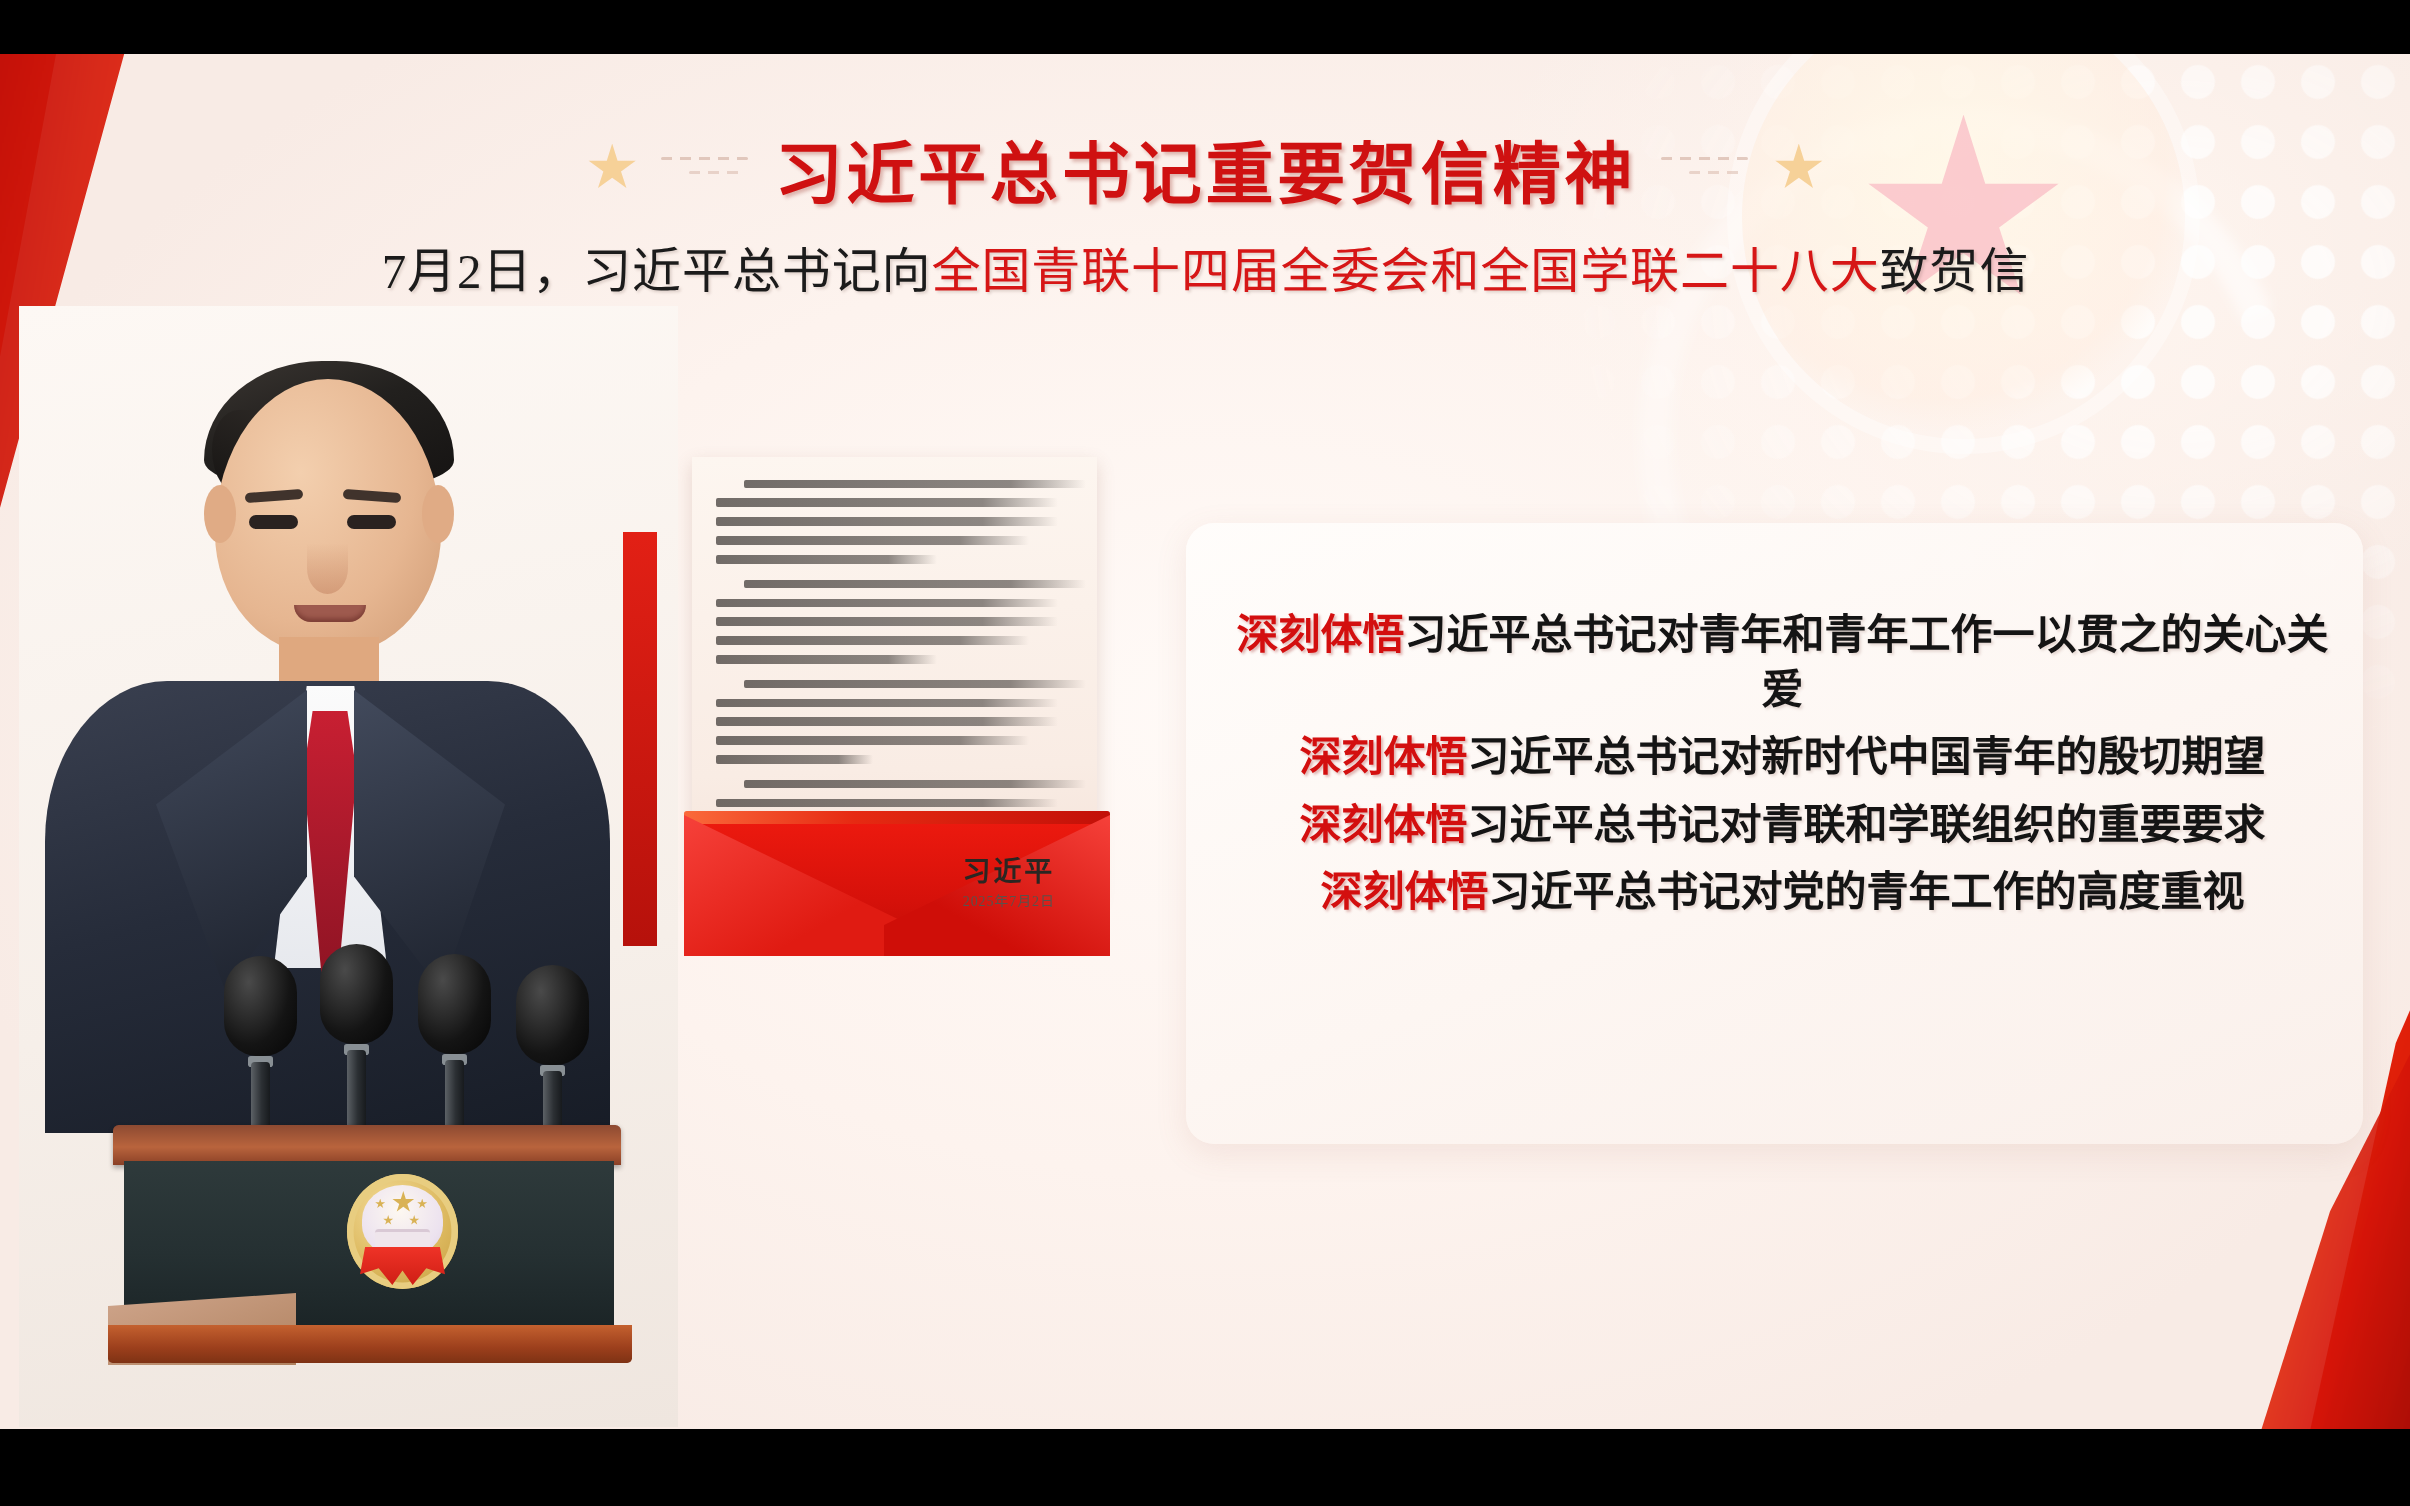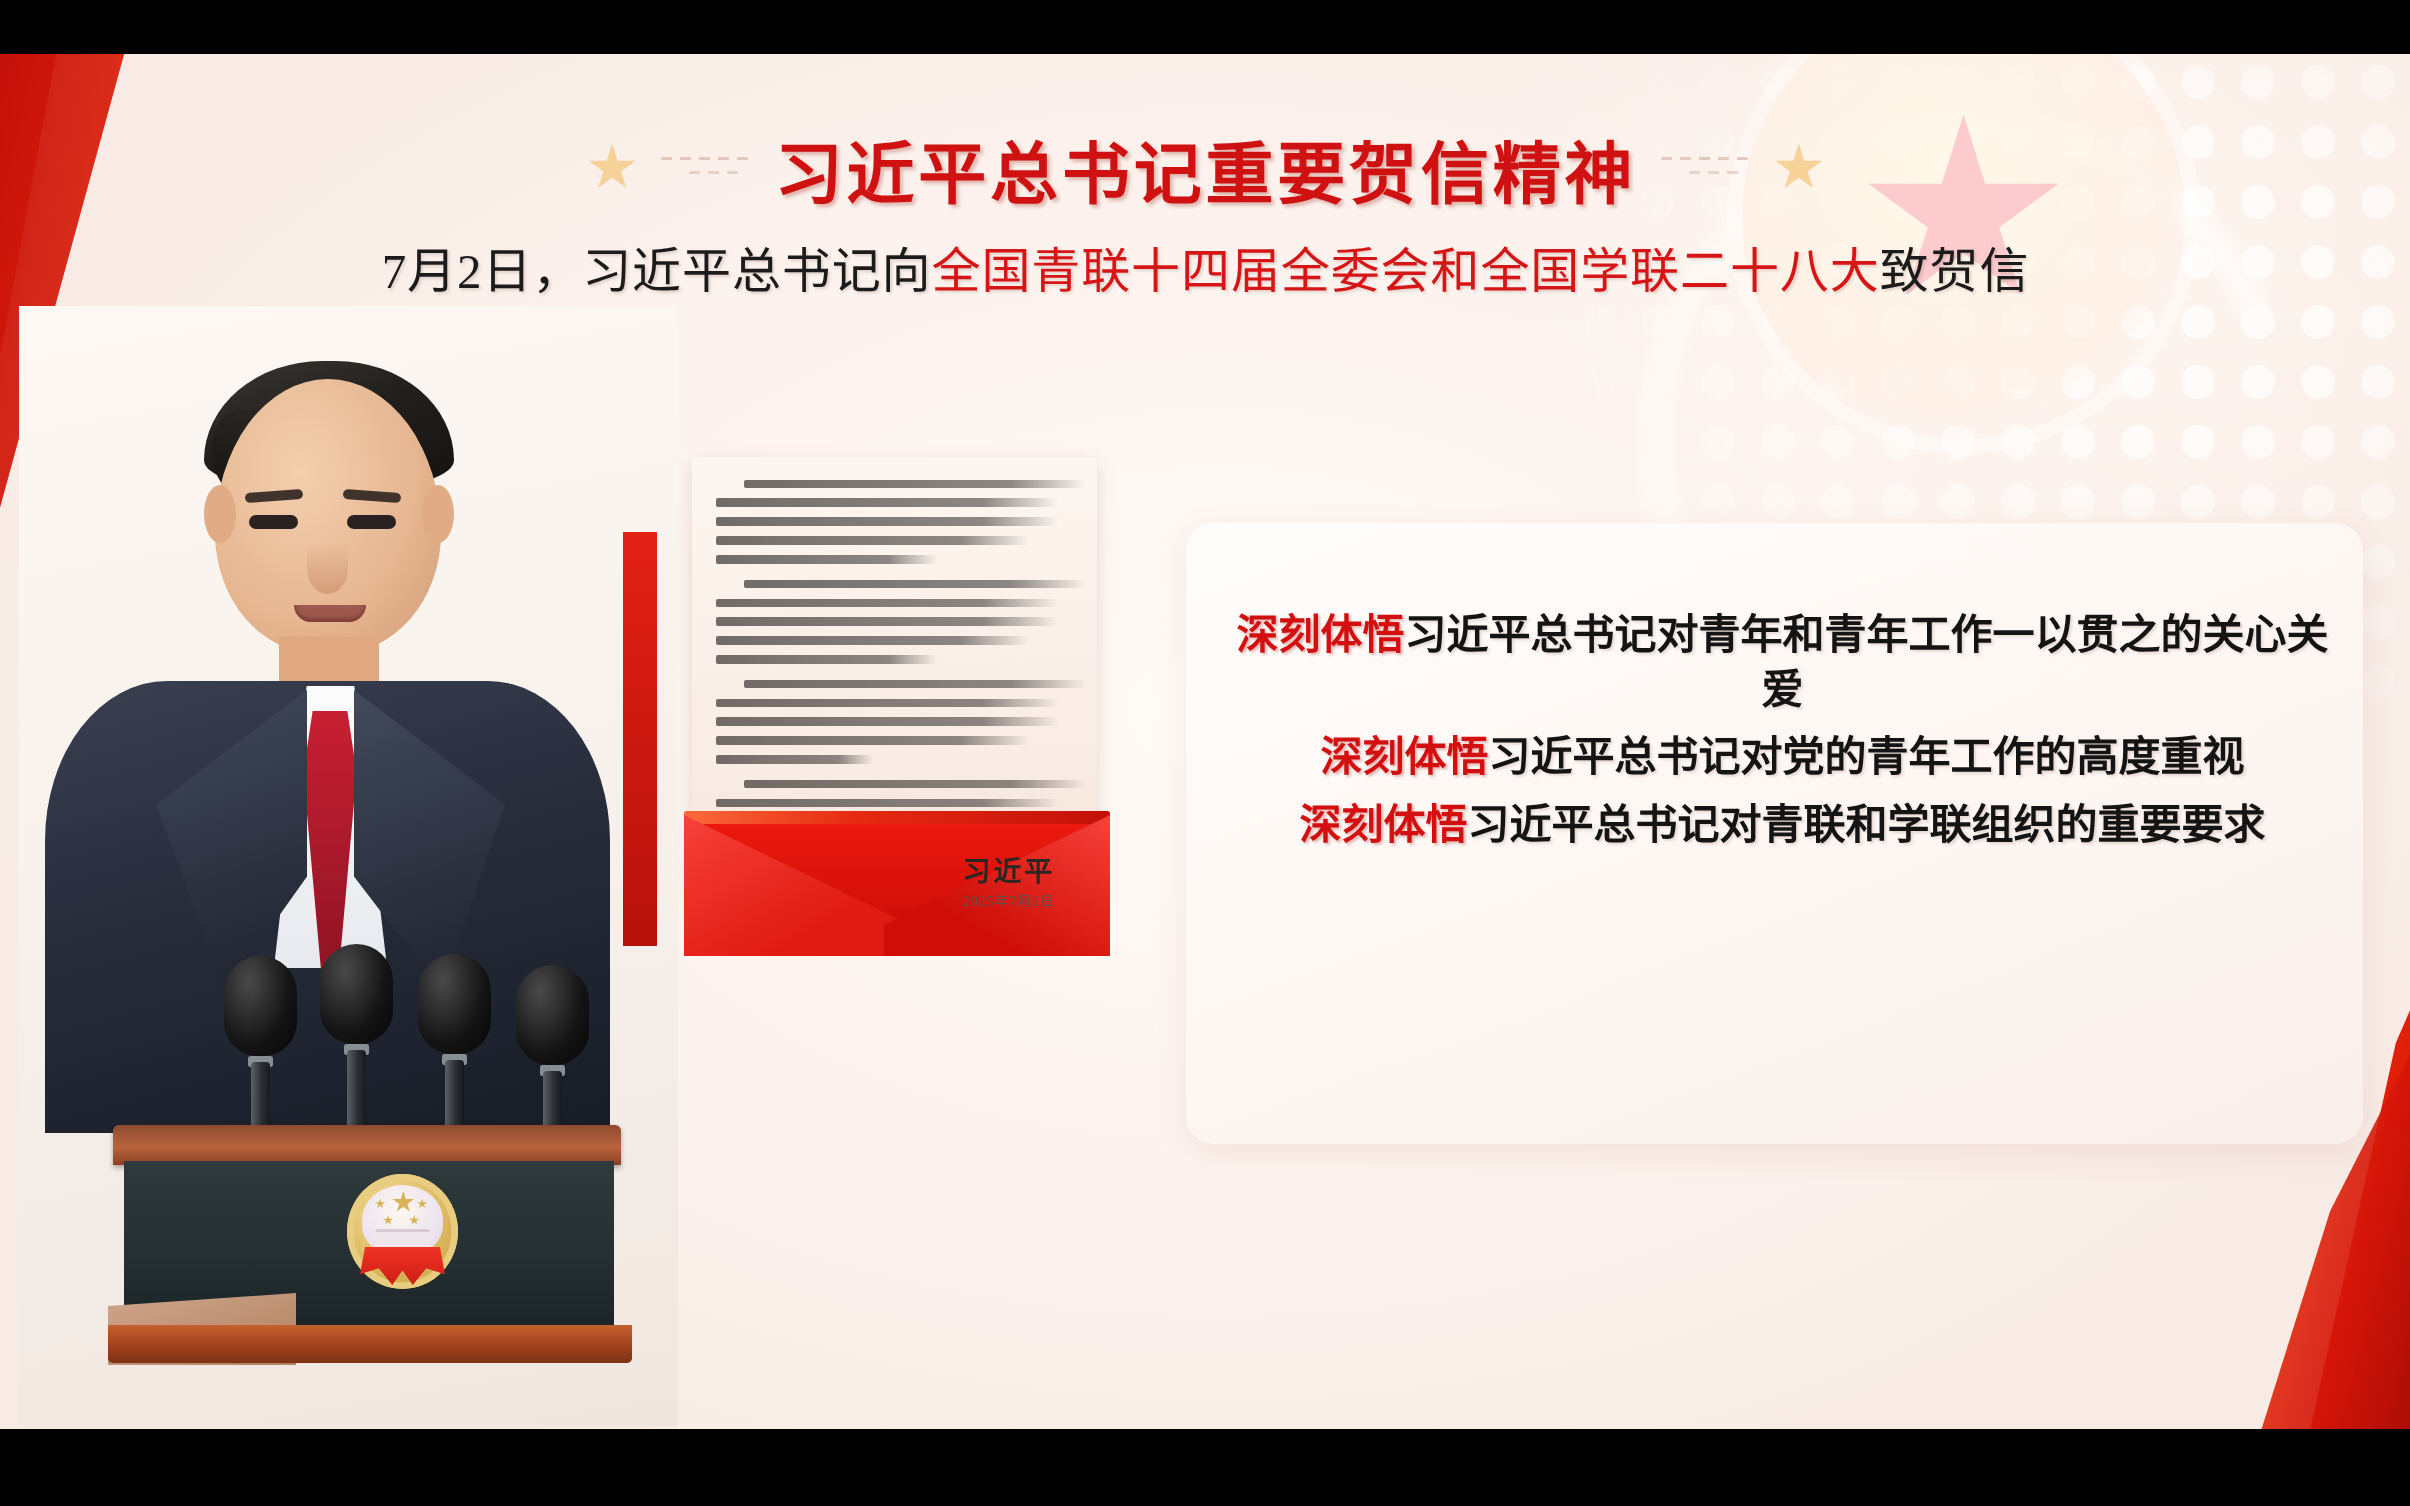--- a/index.html
+++ b/index.html
@@ -545,22 +545,25 @@
       <div class="env-flap-r"></div>
     </div>
   </div>
 
   <div id="parts-card"></div>
   <div id="parts-list">
     <div class="part-item">
       <span class="lead">深刻体悟</span><span class="body">习近平总书记对青年和青年工作一以贯之的关心关爱</span>
     </div>
     <div class="part-item">
-      <span class="lead">深刻体悟</span><span class="body">习近平总书记对党的青年工作的高度重视</span>
+      <span class="lead">深刻体悟</span><span class="body">习近平总书记对新时代中国青年的殷切期望</span>
     </div>
     <div class="part-item">
       <span class="lead">深刻体悟</span><span class="body">习近平总书记对青联和学联组织的重要要求</span>
     </div>
+    <div class="part-item">
+      <span class="lead">深刻体悟</span><span class="body">习近平总书记对党的青年工作的高度重视</span>
+    </div>
   </div>
 
 
 </div>
 
 
 </body></html>

